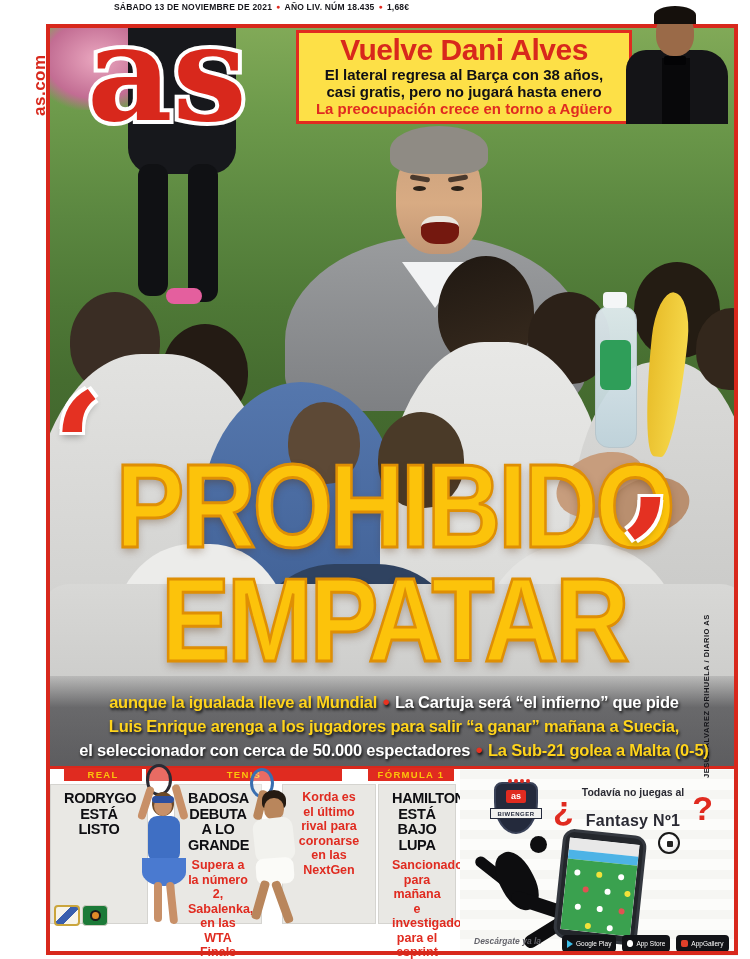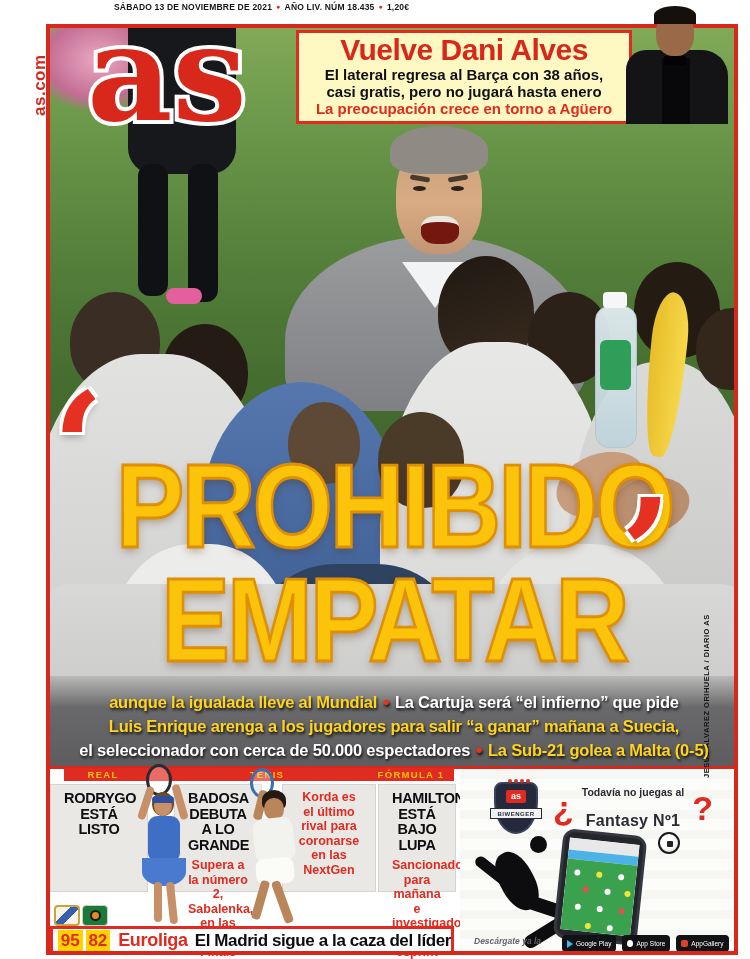--- a/index.html
+++ b/index.html
@@ -56,21 +56,21 @@
   .jk8{left:430px;top:520px;width:202px;height:222px;background:#e4e4e2;border-radius:45% 45% 0 0;}
   .bottle-body{left:545px;top:282px;width:40px;height:140px;background:linear-gradient(180deg,rgba(225,236,240,.95),rgba(190,210,218,.95));border:1px solid #b8c6cc;border-radius:14px;}
   .bottle-cap{left:553px;top:268px;width:24px;height:16px;background:#f4f6f7;border-radius:4px;}
   .bottle-label{left:550px;top:316px;width:31px;height:50px;background:#2f9e59;border-radius:6px;}
   .banana{left:598px;top:268px;width:36px;height:165px;background:linear-gradient(90deg,#e8bd2a,#f6d84a);border-radius:48% 52% 40% 40%/28% 28% 72% 72%;transform:rotate(6deg);}
   .hand1{left:505px;top:430px;width:92px;height:62px;background:#c79d7d;border-radius:50%;transform:rotate(-20deg);}
   .hand2{left:558px;top:454px;width:82px;height:56px;background:#b98f6f;border-radius:50%;transform:rotate(-14deg);}
   .deck-shade{left:0;top:652px;width:688px;height:90px;background:linear-gradient(180deg,rgba(10,10,16,.10),rgba(8,8,14,.50) 35%,rgba(8,8,14,.55));}
 
   
-  .top-story{position:absolute;left:296px;top:30px;width:336px;height:94px;background:#fef9c3;border:3px solid #e02b20;box-sizing:border-box;text-align:center;z-index:7;padding-top:1px;}
+  .top-story{position:absolute;left:296px;top:30px;width:336px;height:94px;background:#fde047;border:3px solid #e02b20;box-sizing:border-box;text-align:center;z-index:7;padding-top:1px;}
   .top-story h2{margin:0;font-size:30px;line-height:32px;color:#d8281c;letter-spacing:-.5px;}
   .top-story .ts-deck{font-size:15px;line-height:17px;font-weight:bold;color:#101015;}
   .top-story .ts-kicker{font-size:15px;line-height:18px;font-weight:bold;color:#e02b20;}
   .alves{position:absolute;left:612px;top:6px;width:130px;height:118px;z-index:7;}
   .al{position:absolute;}
   .al-suit{left:14px;top:44px;width:102px;height:74px;background:#141417;border-radius:20px 26px 0 0;}
   .al-shirt{left:50px;top:52px;width:28px;height:66px;background:#08080a;}
   .al-bow{left:52px;top:50px;width:22px;height:9px;background:#030305;border-radius:2px;}
   .al-head{left:44px;top:6px;width:38px;height:44px;background:#9a6a48;border-radius:45%;}
   .al-hair{left:42px;top:0;width:42px;height:18px;background:#15100c;border-radius:50% 50% 0 0;}
@@ -88,23 +88,23 @@
   .dy{color:#ffd41c;}
   .dw{color:#ffffff;}
   .db{color:#e8321f;font-size:13px;vertical-align:2px;margin:0 5px;}
 
   .credit{position:absolute;left:702px;top:778px;width:176px;transform:rotate(-90deg);transform-origin:0 0;font-size:7.5px;font-weight:bold;color:#15151a;letter-spacing:.5px;z-index:5;white-space:nowrap;}
 
   
   .bottom-left{position:absolute;left:50px;top:766px;width:406px;height:190px;z-index:3;}
   .tab{position:absolute;top:2px;height:13px;background:#e02b20;color:#fcc30b;font-size:9.5px;font-weight:bold;letter-spacing:1.3px;text-align:center;line-height:14px;}
   .tab1{left:14px;width:78px;}
-  .tab2{left:89px;width:256px;}
+  .tab2{left:96px;width:196px;}
   .tab3{left:318px;width:86px;}
-  .sb{position:absolute;top:18px;height:108px;background:#e9e8e4;border:1px solid #d5d4d0;box-sizing:border-box;text-align:center;padding:5px 13px;}
+  .sb{position:absolute;top:18px;height:140px;background:#e9e8e4;border:1px solid #d5d4d0;box-sizing:border-box;text-align:center;padding:5px 13px;}
   .sb1{left:0;width:98px;}
   .sb2{left:124px;width:88px;}
   .sb3{left:232px;width:94px;}
   .sb4{left:328px;width:78px;}
   .sb h3{margin:1px 0 5px;font-size:14.5px;line-height:15.5px;color:#0e0e12;letter-spacing:-.3px;}
   .sb p{margin:0;font-size:12.5px;line-height:14.5px;font-weight:bold;color:#e02b20;}
   .fig{position:absolute;}
   .bd-racket{left:96px;top:-2px;width:20px;height:26px;border:3px solid #2a2a33;border-radius:50%;background:rgba(255,255,255,.3);}
   .bd-arm-l{left:92px;top:20px;width:8px;height:34px;background:#c89068;border-radius:4px;transform:rotate(18deg);}
   .bd-arm-r{left:126px;top:18px;width:8px;height:36px;background:#c89068;border-radius:4px;transform:rotate(-16deg);}
@@ -165,21 +165,21 @@
   .gp-ic{width:0;height:0;border-top:4px solid transparent;border-bottom:4px solid transparent;border-left:6px solid #3bbde8;}
   .ap-ic{width:6px;height:7px;background:#fff;border-radius:50% 50% 45% 45%;}
   .ag-ic{width:7px;height:7px;background:#e0402a;border-radius:2px;}
 </style>
 </head>
 <body>
 
 <div class="page">
 
   <div class="dateline">
-    <span>SÁBADO 13 DE NOVIEMBRE DE 2021</span><span class="dot">●</span><span>AÑO LIV. NÚM 18.435</span><span class="dot">●</span><span>1,20€</span>
+    <span>SÁBADO 13 DE NOVIEMBRE DE 2021</span><span class="dot">●</span><span>AÑO LIV. NÚM 18.435</span><span class="dot">●</span><span>1,68€</span>
   </div>
 
   <div class="photo">
     <div class="pb pink-smudge"></div>
     <div class="pb ref-torso"></div>
     <div class="pb ref-leg-l"></div>
     <div class="pb ref-leg-r"></div>
     <div class="pb ref-shoe"></div>
     <div class="pb le-body"></div>
     <div class="pb le-collar"></div>
@@ -295,26 +295,20 @@
     <div class="fig ac-shirt"></div>
     <div class="fig ac-shorts"></div>
     <div class="fig ac-leg-l"></div>
     <div class="fig ac-leg-r"></div>
 
     <div class="crest crest1"></div>
     <div class="crest crest2">
         <div class="ball"></div>
       </div>
 
-    <div class="eurobar">
-      <div class="chip">95</div>
-      <div class="chip">82</div>
-      <div class="eurolabel">Euroliga</div>
-      <div class="eurohead">El Madrid sigue a la caza del líder</div>
-    </div>
   </div>
 
   <div class="ad">
     <div class="shield">
       <div class="stars"></div>
       <div class="asbox">as</div>
       <div class="banner">BIWENGER</div>
     </div>
     <div class="ad-q">
       <span class="qmark">¿</span>

